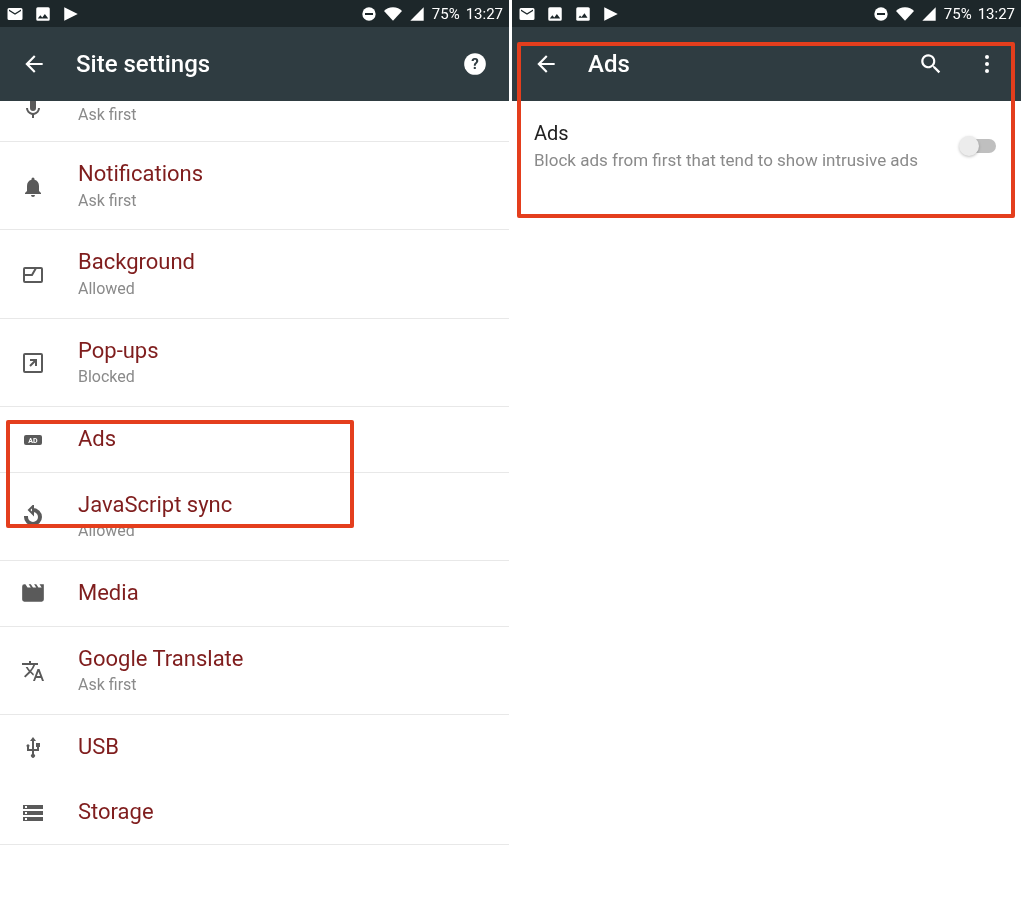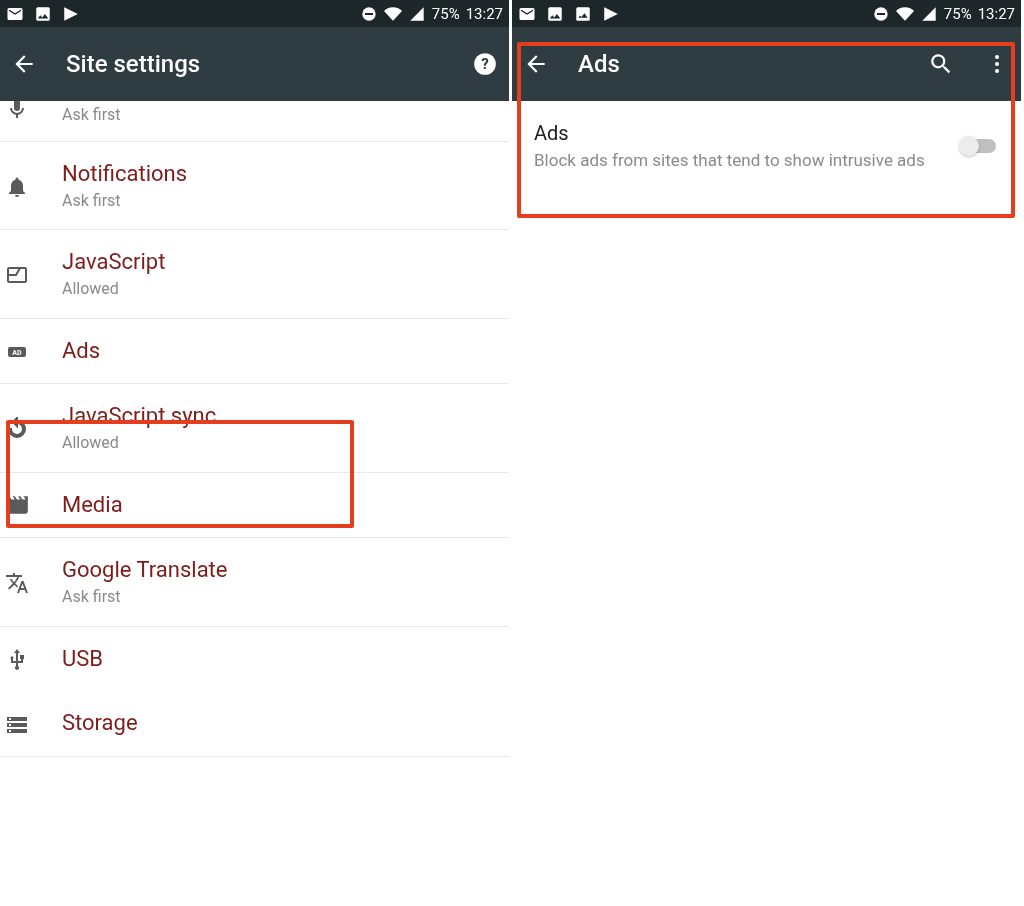--- a/index.html
+++ b/index.html
@@ -2,25 +2,25 @@
 <html><head>
 <meta charset="utf-8">
 <style>
   * { margin: 0; padding: 0; box-sizing: border-box; font-family: Roboto, -apple-system, "Helvetica Neue", Arial, sans-serif; }
   body { background: #fff; width: 1024px; height: 906px; overflow: hidden; display: flex; }
   .phone { width: 512px; height: 906px; display: flex; flex-direction: column; border-right: 3px solid #fff; position: relative; }
   .statusbar { height: 27px; background: #1d272a; color: #fff; display: flex; align-items: center; justify-content: space-between; padding: 0 6px; font-size: 15px; }
   .status-left { display: flex; gap: 10px; align-items: center; }
   .status-right { display: flex; gap: 6px; align-items: center; }
   .status-icon { width: 18px; height: 18px; display: flex; align-items: center; justify-content: center; }
-  .appbar { height: 74px; background: #2f3c41; color: #fff; display: flex; align-items: center; padding: 0 10px; gap: 28px; }
+  .appbar { height: 74px; background: #2f3c41; color: #fff; display: flex; align-items: center; padding: 0 20px; gap: 28px; }
   .appbar-title { font-size: 24px; font-weight: 500; flex: 1; }
   .appbar-icon { width: 28px; height: 28px; display: flex; align-items: center; justify-content: center; cursor: pointer; }
   .content { flex: 1; background: #fff; overflow: hidden; }
-  .item { display: flex; align-items: center; padding: 18px 4px; border-bottom: 1px solid #e8e8e8; gap: 32px; position: relative; cursor: pointer; }
+  .item { display: flex; align-items: center; padding: 18px 20px; border-bottom: 1px solid #e8e8e8; gap: 32px; position: relative; cursor: pointer; }
   .item-icon { width: 26px; height: 26px; color: #5a5a5a; display: flex; align-items: flex-end; justify-content: center; flex-shrink: 0; }
   .item-text { flex: 1; }
   .item-title { font-size: 22px; color: #7f1d1d; line-height: 1.3; }
   .item-sub { font-size: 16px; color: #8a8a8a; line-height: 1.3; margin-top: 2px; }
   .partial { padding-top: 0; padding-bottom: 14px; }
   .partial .item-icon { transform: translateY(-6px); }
   .highlight-box { border: 4px solid #e43e1d; position: absolute; z-index: 5; pointer-events: none; }
   .hl-left { top: 420px; left: 6px; width: 348px; height: 108px; border-radius: 2px; }
   .hl-right { top: 42px; left: 5px; width: 498px; height: 176px; border-radius: 2px; }
   .ads-row { padding: 20px 22px; display: flex; gap: 18px; align-items: flex-start; }
@@ -120,25 +120,37 @@
     </div>
 
     <div class="item">
       <div class="item-icon">
         <svg viewBox="0 0 24 24" width="24" height="24" fill="none" stroke="#5a5a5a" stroke-width="2">
             <rect x="3" y="5" width="18" height="14" rx="1"></rect>
             <path d="M3 12h8l4-7" stroke-linejoin="round"></path>
           </svg>
       </div>
       <div class="item-text">
-        <div class="item-title">JavaScript</div>
+        <div class="item-title">Background</div>
         <div class="item-sub">Allowed</div>
       </div>
     </div>
 
+    <div class="item">
+      <div class="item-icon">
+        <svg viewBox="0 0 24 24" width="24" height="24" fill="none" stroke="#5a5a5a" stroke-width="2">
+            <rect x="3" y="3" width="18" height="18" rx="1"></rect>
+            <path d="M9 15l6-6M15 15V9H9"></path>
+          </svg>
+      </div>
+      <div class="item-text">
+        <div class="item-title">Pop-ups</div>
+        <div class="item-sub">Blocked</div>
+      </div>
+    </div>
 
     <div class="item">
       <div class="item-icon">
         <svg viewBox="0 0 24 24" width="24" height="24" fill="#5a5a5a">
             <rect x="3" y="7" width="18" height="10" rx="2"></rect>
             <text x="12" y="15" text-anchor="middle" font-size="7" fill="#fff" font-weight="bold">AD</text>
           </svg>
       </div>
       <div class="item-text">
         <div class="item-title">Ads</div>
@@ -275,21 +287,21 @@
           <circle cx="12" cy="12" r="2"></circle>
           <circle cx="12" cy="19" r="2"></circle>
         </svg>
     </div>
   </div>
 
   <div class="content">
     <div class="ads-row">
       <div class="ads-text">
         <div class="ads-title">Ads</div>
-        <div class="ads-desc">Block ads from sites that tend to show intrusive ads</div>
+        <div class="ads-desc">Block ads from first that tend to show intrusive ads</div>
       </div>
       <div class="toggle">
         <div class="toggle-track"></div>
         <div class="toggle-thumb"></div>
       </div>
     </div>
   </div>
 </div>
 
 </body></html>

